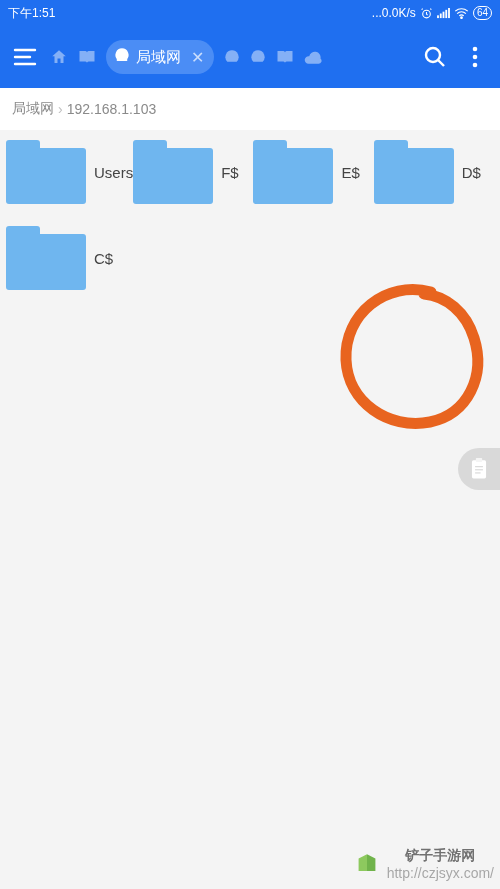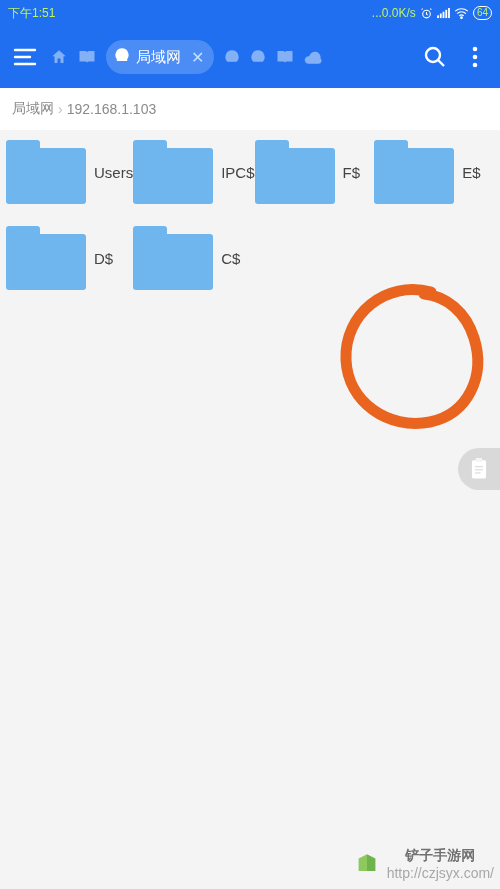--- a/index.html
+++ b/index.html
@@ -1,20 +1,20 @@
 <!DOCTYPE html>
 <html><head>
 <meta charset="utf-8">
 <style>
   * { box-sizing: border-box; margin: 0; padding: 0; }
   html, body { width: 500px; height: 889px; font-family: -apple-system, "Helvetica Neue", Arial, sans-serif; overflow: hidden; }
   body { background: #f4f4f4; position: relative; }
 
   
-  .status-bar { height: 26px; background: #1f6ff0; color: #bef264; display: flex; align-items: center; font-size: 12px; padding: 4px 8px; }
+  .status-bar { height: 26px; background: #1f6ff0; color: #ffffff; display: flex; align-items: center; font-size: 12px; padding: 4px 8px; }
   .status-left { flex: 0 0 auto; }
   .status-right { flex: 1; display: flex; justify-content: flex-end; align-items: center; gap: 4px; }
   .batt { border: 1px solid #fff; border-radius: 7px; padding: 0 3px; font-size: 10px; line-height: 12px; }
   .sig-icon svg, .wifi-icon svg, .alarm-icon svg { display: block; }
 
   
   .app-bar { height: 62px; background: #1f6ff0; display: flex; align-items: center; padding: 0 8px; gap: 6px; color: #fff; }
   .hamburger { width: 34px; height: 34px; display:flex; align-items:center; justify-content:center; }
   .hamburger svg { display:block; }
   .tab-strip { flex: 1; display: flex; align-items: center; gap: 10px; overflow: hidden; padding: 0 2px; }
@@ -160,27 +160,20 @@
           <div class="tab"></div>
           <div class="body"></div>
         </div>
       <span class="label">Users</span>
     </div>
     <div class="cell">
       <div class="folder">
           <div class="tab"></div>
           <div class="body"></div>
         </div>
-      <span class="label">IPC$</span>
-    </div>
-    <div class="cell">
-      <div class="folder">
-          <div class="tab"></div>
-          <div class="body"></div>
-        </div>
       <span class="label">F$</span>
     </div>
     <div class="cell">
       <div class="folder">
           <div class="tab"></div>
           <div class="body"></div>
         </div>
       <span class="label">E$</span>
     </div>
     <div class="cell">

